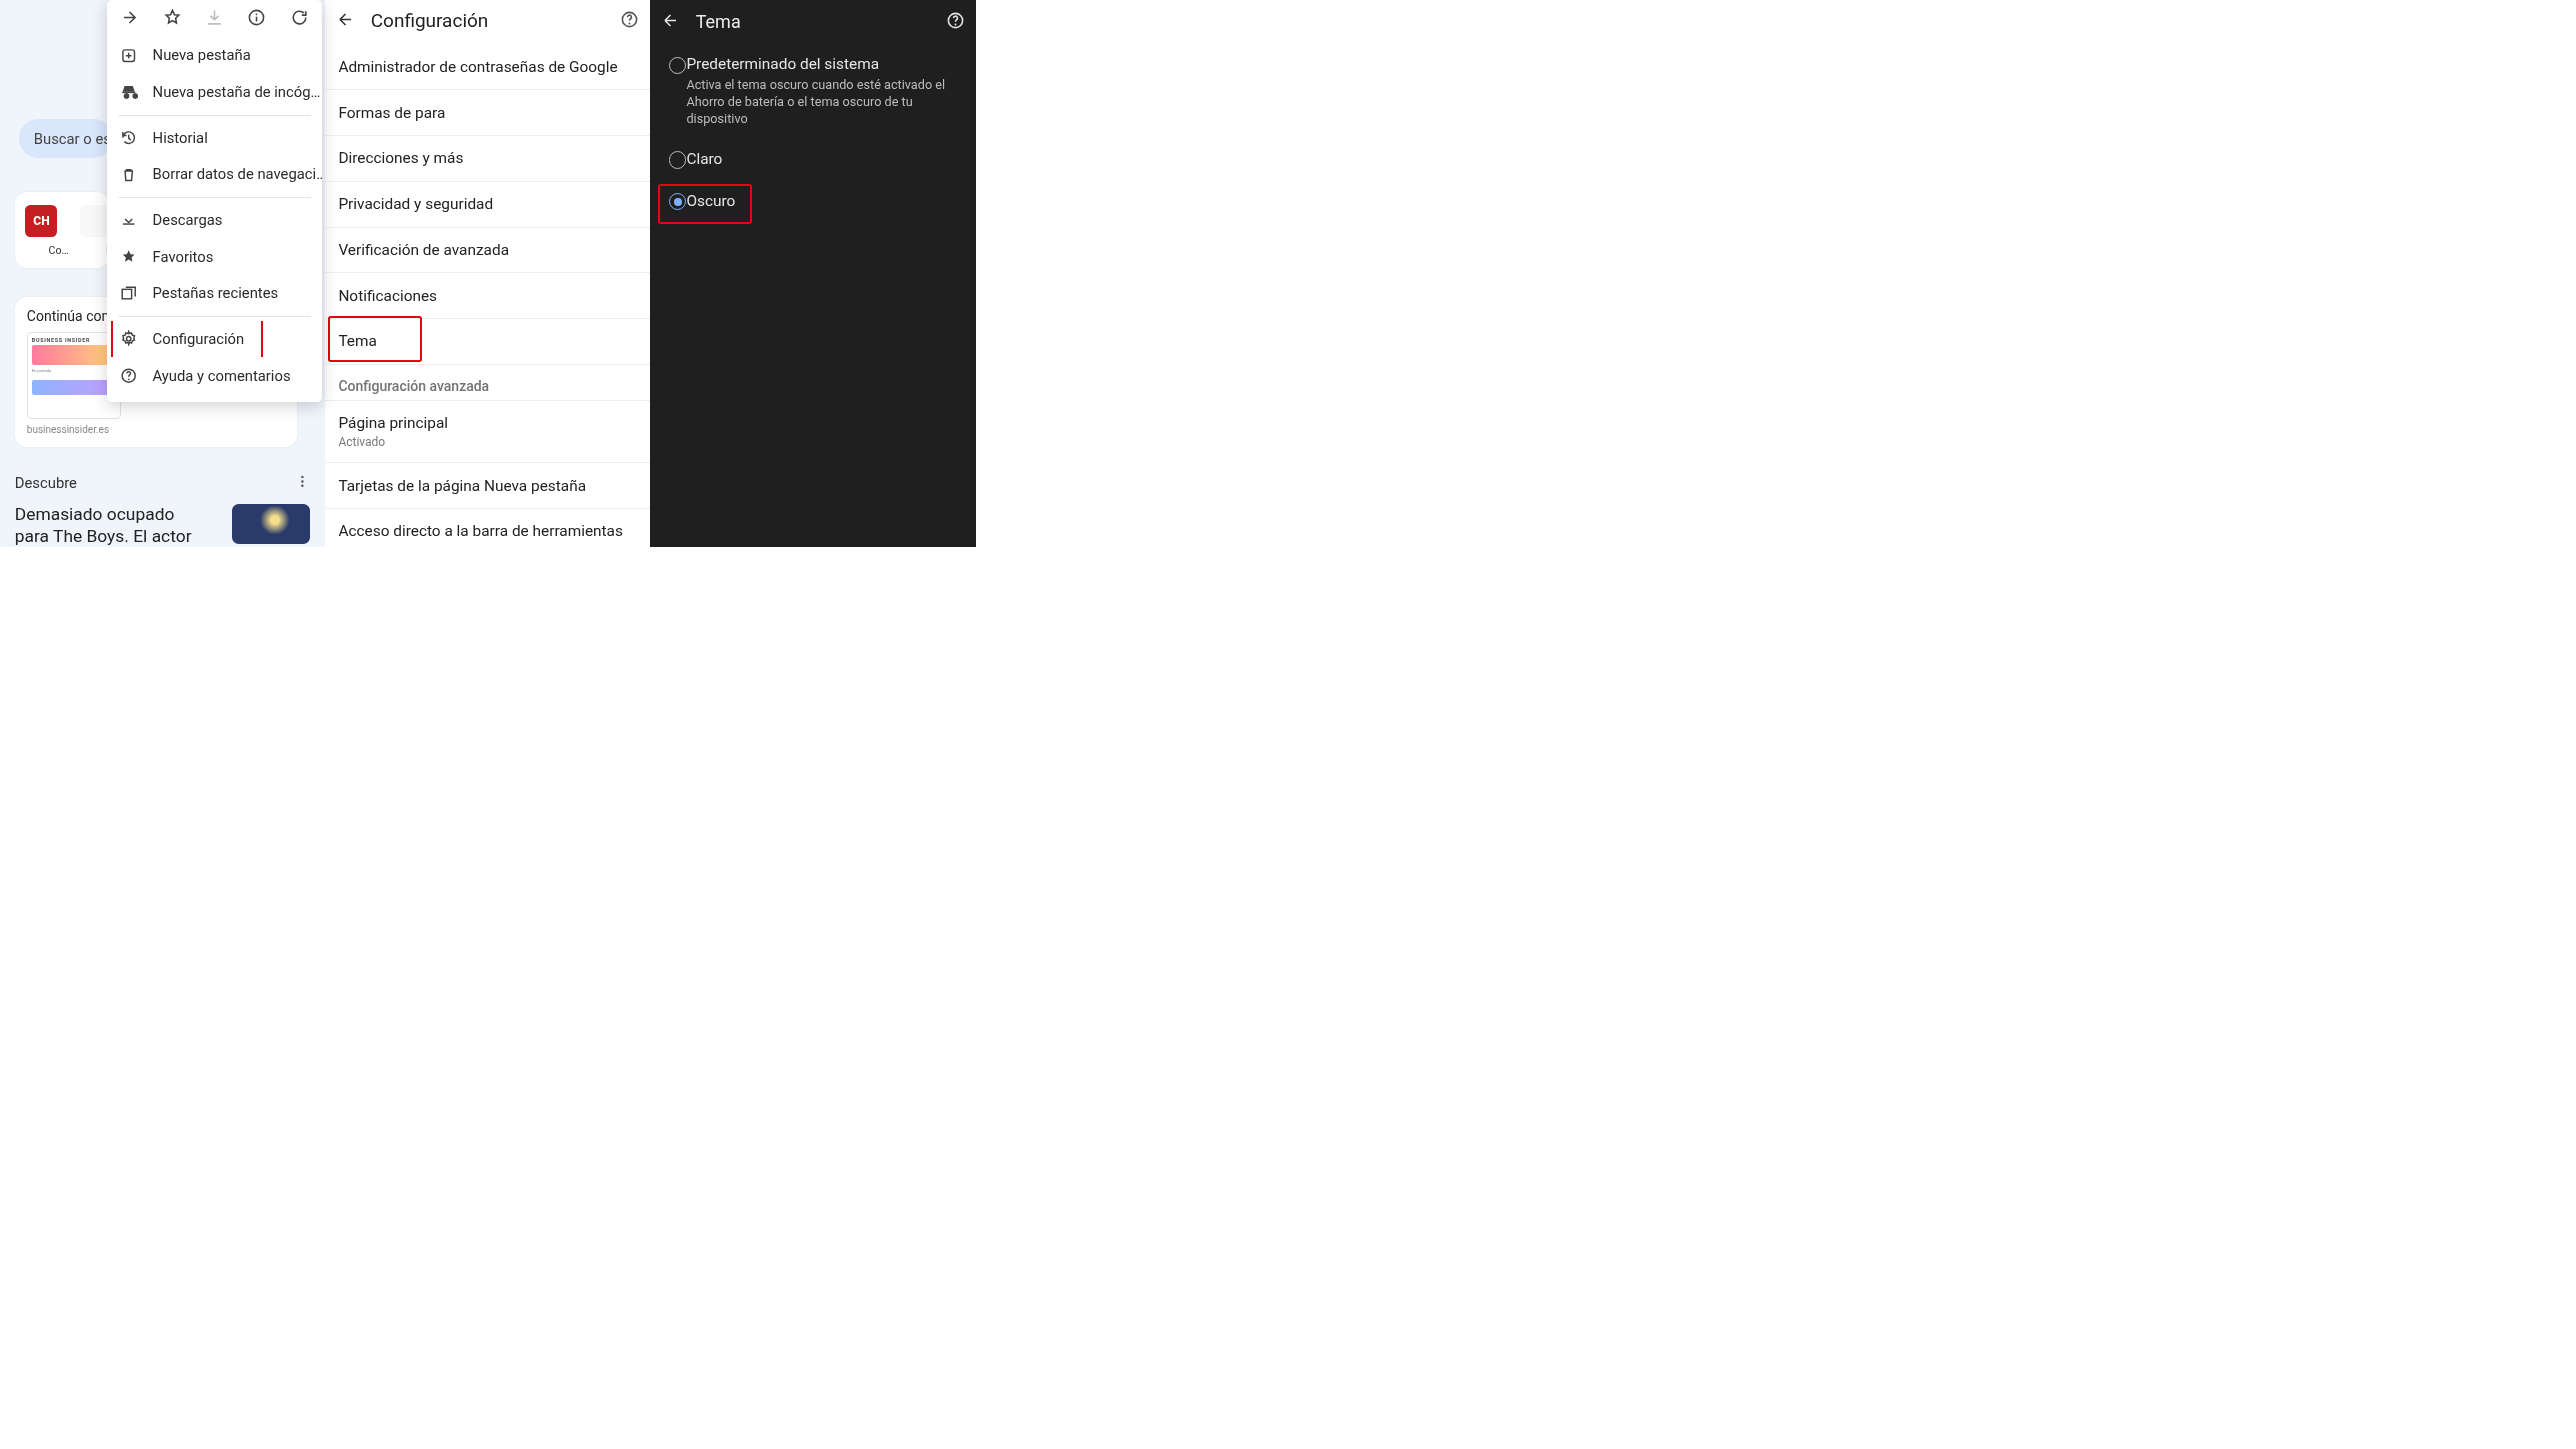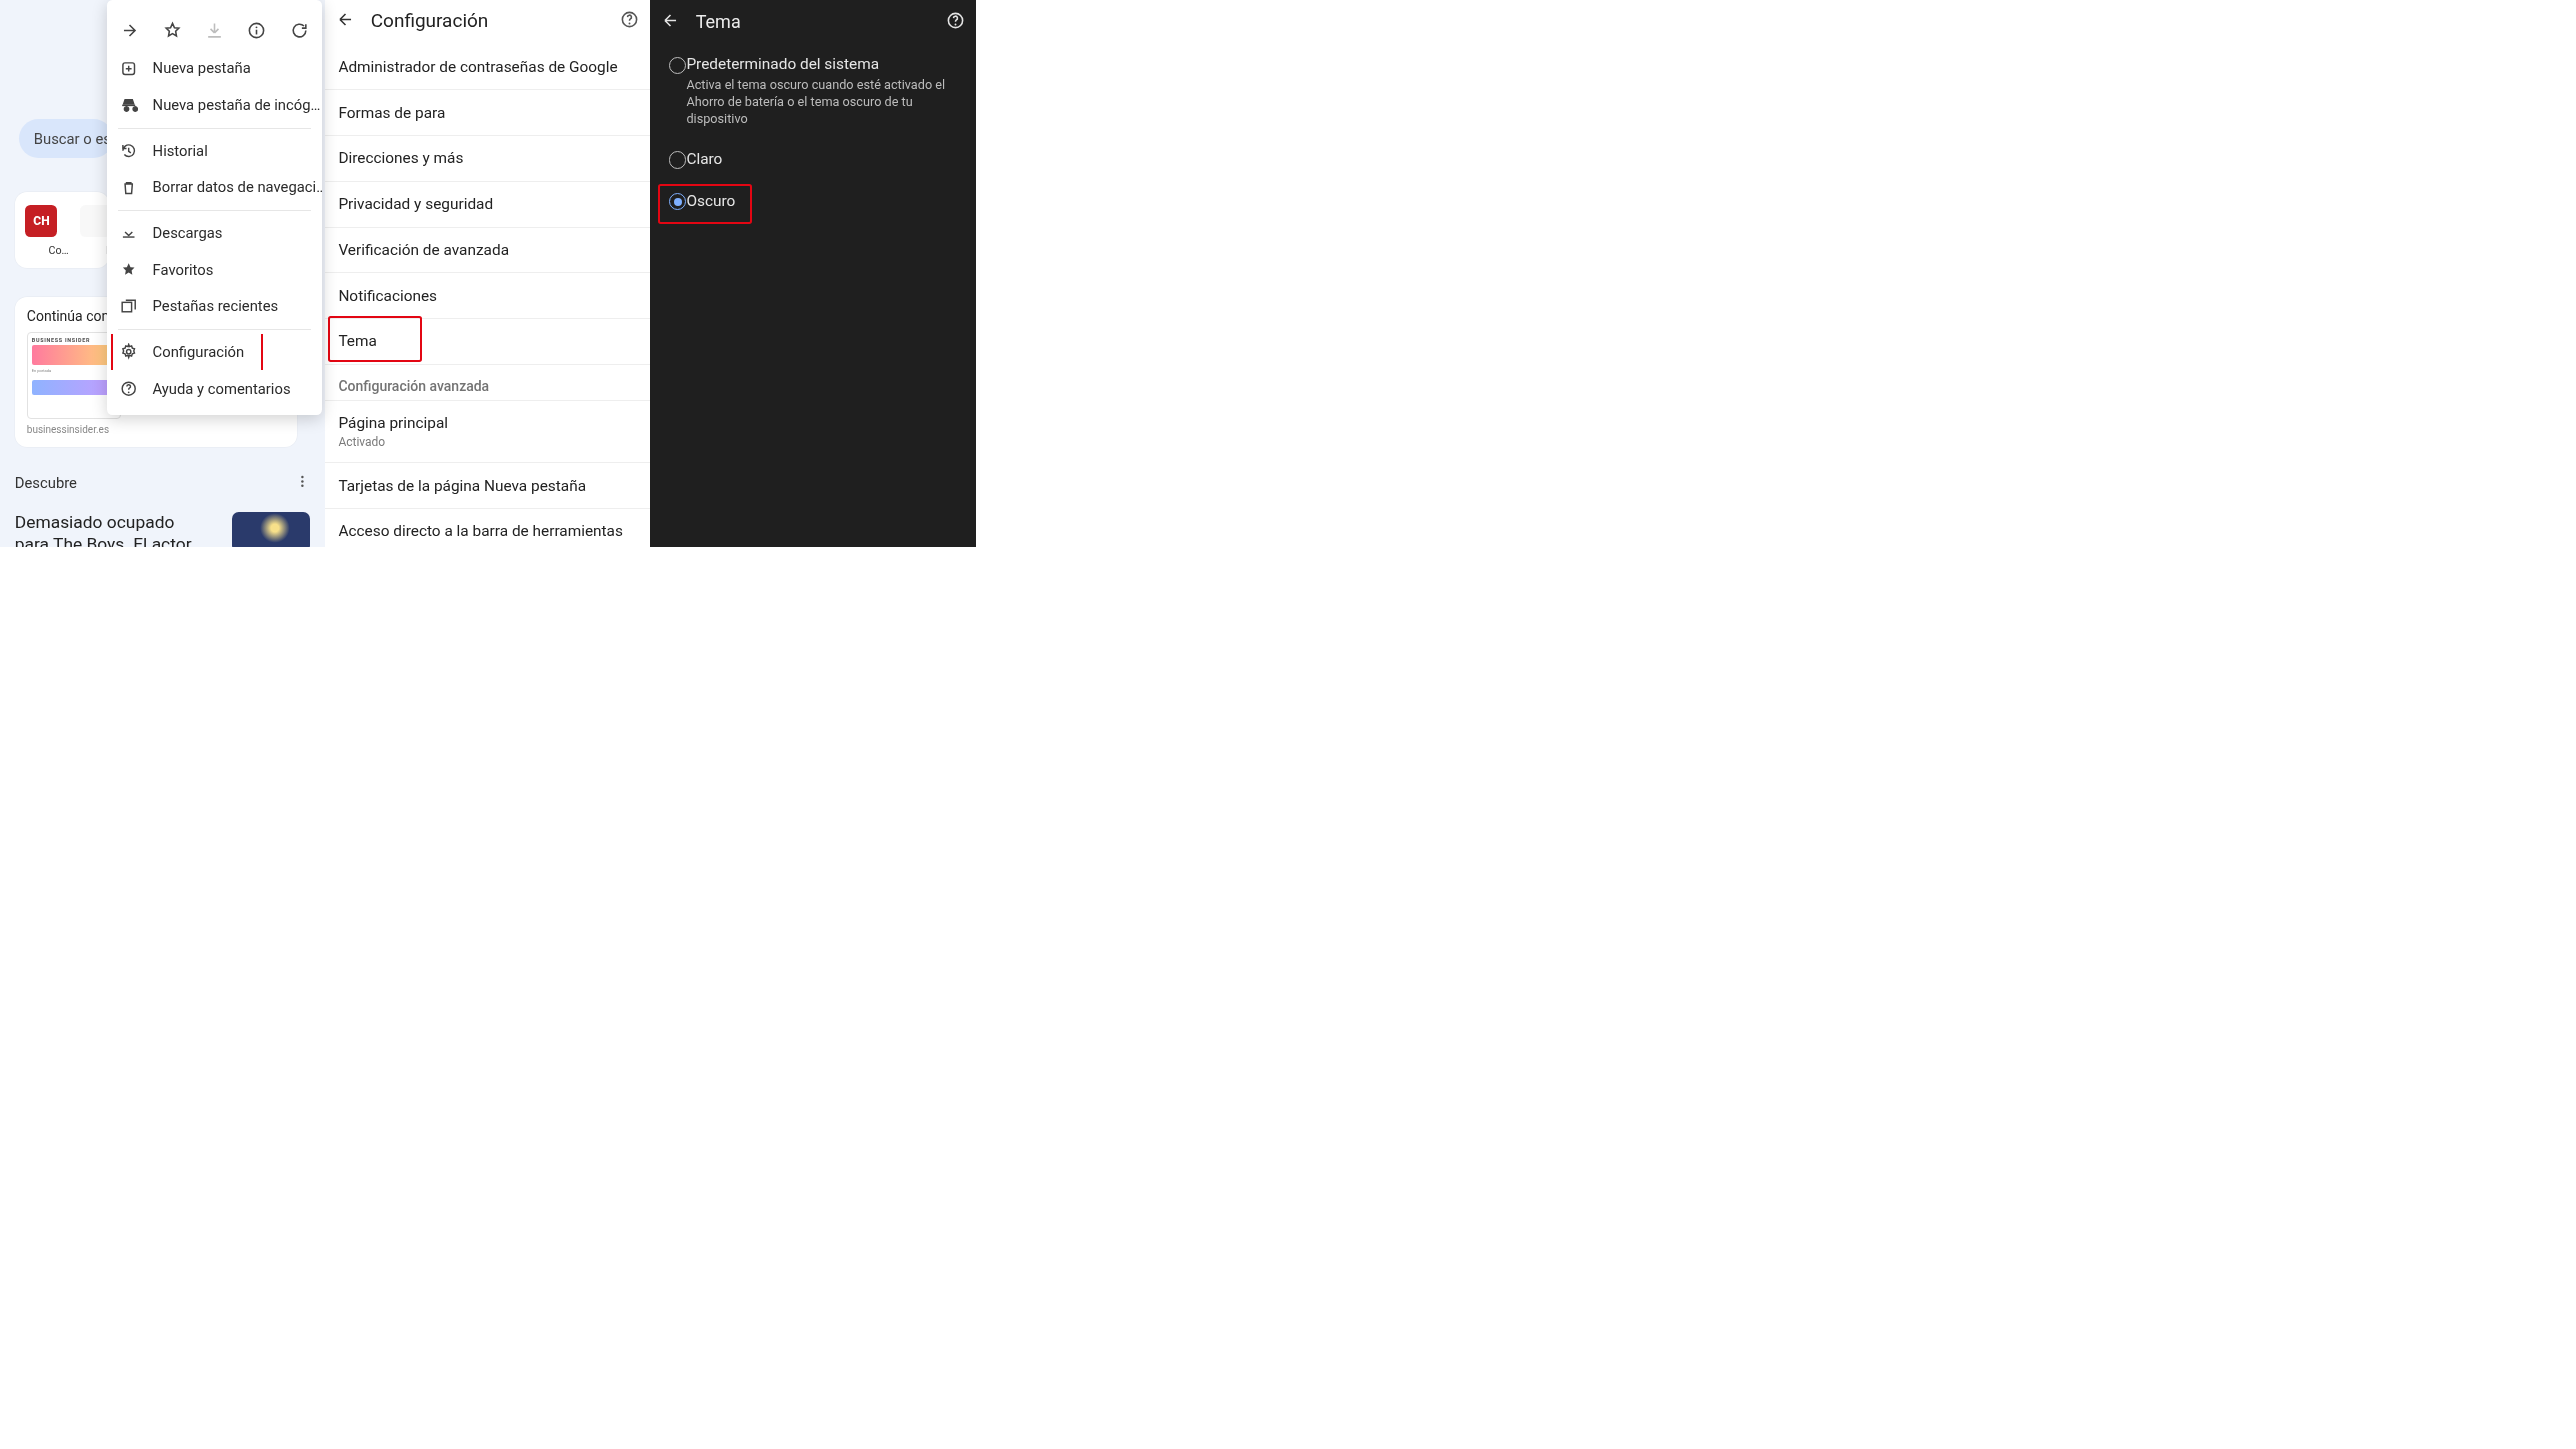--- a/index.html
+++ b/index.html
@@ -78,34 +78,34 @@
     font-size: 14.8px; color:#333;
   }
   .discover-more {
     position: absolute; top: 474px; left: 295px;
     font-size: 16px; color:#555;
   }
   .discover-more svg{width:14.8px;height:14.8px;}
 
   .article {
     position: absolute; top: 504px; left: 14.8px;
-    width: 295px; display:flex; gap:24px;margin-top:8px;
+    width: 295px; display:flex; gap:24px;
   }
   .article-title { font-size: 17.4px; color:#222; line-height:1.25; width: 201px;}
   .article-img { width:81px; height:40px; border-radius:6.7px; background: radial-gradient(circle at 55% 40%,#f7e08a 0 8%,#2a3a6b 30% 100%);}
 
   
   .menu {
     position: absolute;
     top: 0; left: 107px;
     width: 215px;
     background: #fff;
     border-radius: 5.4px;
     box-shadow: 0 4px 16px rgba(0,0,0,0.18);
-    padding: 14px 0 8px;
+    padding: 1px 0 8px;
     z-index: 10;
   }
   .menu-icons {
     display:flex; justify-content: space-between;
     padding: 4px 10.7px 8px;
   }
   .menu-icons .mi svg { width:19px; height:19px; }
   .mi { width:24px; height:24px; display:flex;align-items:center;justify-content:center; color:#333;}
   .mi.dim { color:#bdbdbd; }
 

